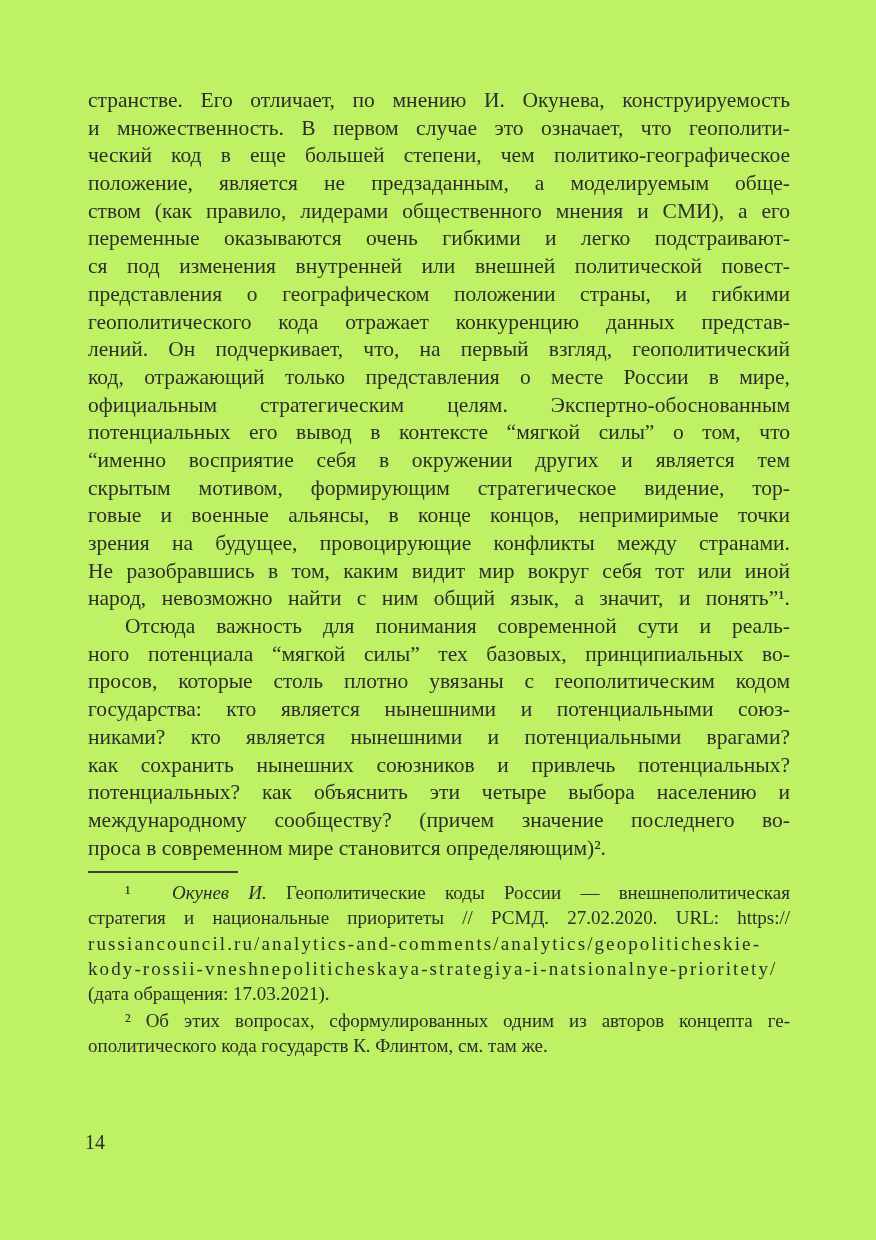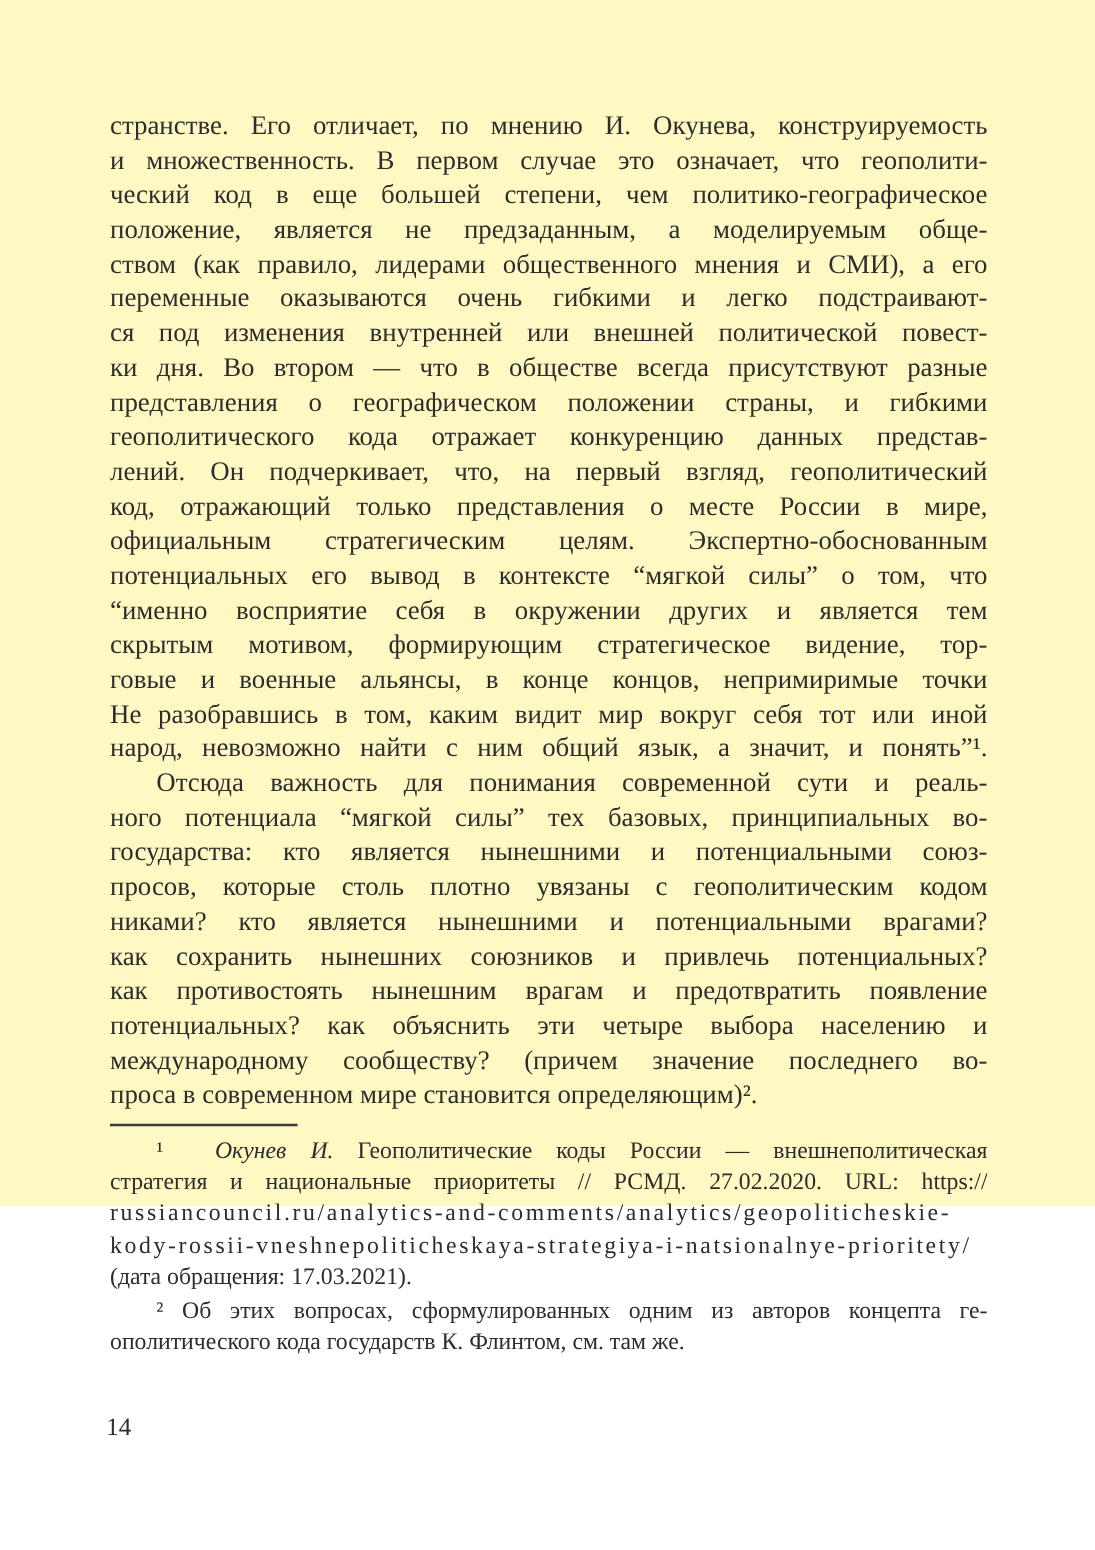--- a/index.html
+++ b/index.html
@@ -4,22 +4,22 @@
 <style>
   * { margin:0; padding:0; box-sizing:border-box; }
   html, body { background:#ffffff; }
   body {
     width:876px; height:1240px;
     font-family:"Liberation Serif","DejaVu Serif",serif;
     overflow:hidden;
   }
   .page {
     position:relative;
-    width:876px; height:965px;
-    background:#fef9c3;
+    width:876px; height:1240px;
+    background:#bef264;
     color:#2d2d2d;
   }
   .text-block {
     position:absolute;
     left:88px; top:87px;
     width:702px;
   }
   .paragraph {
     font-size:21.5px;
     line-height:27.7px;
@@ -62,42 +62,41 @@
   <main class="text-block">
 
     <section class="paragraph">
       <div class="ln">странстве. Его отличает, по мнению И. Окунева, конструируемость</div>
       <div class="ln">и множественность. В первом случае это означает, что геополити-</div>
       <div class="ln">ческий код в еще большей степени, чем политико-географическое</div>
       <div class="ln">положение, является не предзаданным, а моделируемым обще-</div>
       <div class="ln">ством (как правило, лидерами общественного мнения и СМИ), а его</div>
       <div class="ln">переменные оказываются очень гибкими и легко подстраивают-</div>
       <div class="ln">ся под изменения внутренней или внешней политической повест-</div>
-      <div class="ln">ки дня. Во втором — что в обществе всегда присутствуют разные</div>
       <div class="ln">представления о географическом положении страны, и гибкими</div>
       <div class="ln">геополитического кода отражает конкуренцию данных представ-</div>
       <div class="ln">лений. Он подчеркивает, что, на первый взгляд, геополитический</div>
       <div class="ln">код, отражающий только представления о месте России в мире,</div>
       <div class="ln">официальным стратегическим целям. Экспертно-обоснованным</div>
       <div class="ln">потенциальных его вывод в контексте “мягкой силы” о том, что</div>
       <div class="ln">“именно восприятие себя в окружении других и является тем</div>
       <div class="ln">скрытым мотивом, формирующим стратегическое видение, тор-</div>
       <div class="ln">говые и военные альянсы, в конце концов, непримиримые точки</div>
+      <div class="ln">зрения на будущее, провоцирующие конфликты между странами.</div>
       <div class="ln">Не разобравшись в том, каким видит мир вокруг себя тот или иной</div>
       <div class="ln">народ, невозможно найти с ним общий язык, а значит, и понять”¹.</div>
     </section>
 
     <section class="paragraph">
       <div class="ln first-indent">Отсюда важность для понимания современной сути и реаль-</div>
       <div class="ln">ного потенциала “мягкой силы” тех базовых, принципиальных во-</div>
+      <div class="ln">просов, которые столь плотно увязаны с геополитическим кодом</div>
       <div class="ln">государства: кто является нынешними и потенциальными союз-</div>
-      <div class="ln">просов, которые столь плотно увязаны с геополитическим кодом</div>
       <div class="ln">никами? кто является нынешними и потенциальными врагами?</div>
       <div class="ln">как сохранить нынешних союзников и привлечь потенциальных?</div>
-      <div class="ln">как противостоять нынешним врагам и предотвратить появление</div>
       <div class="ln">потенциальных? как объяснить эти четыре выбора населению и</div>
       <div class="ln">международному сообществу? (причем значение последнего во-</div>
       <div class="ln end">проса в современном мире становится определяющим)².</div>
     </section>
 
     <hr class="fn-rule">
 
     <section class="footnotes">
       <div class="fn">
         <div class="ln fn-ln first-indent"><span>¹ </span><span class="it">Окунев И.</span><span> Геополитические коды России — внешнеполитическая</span></div>

